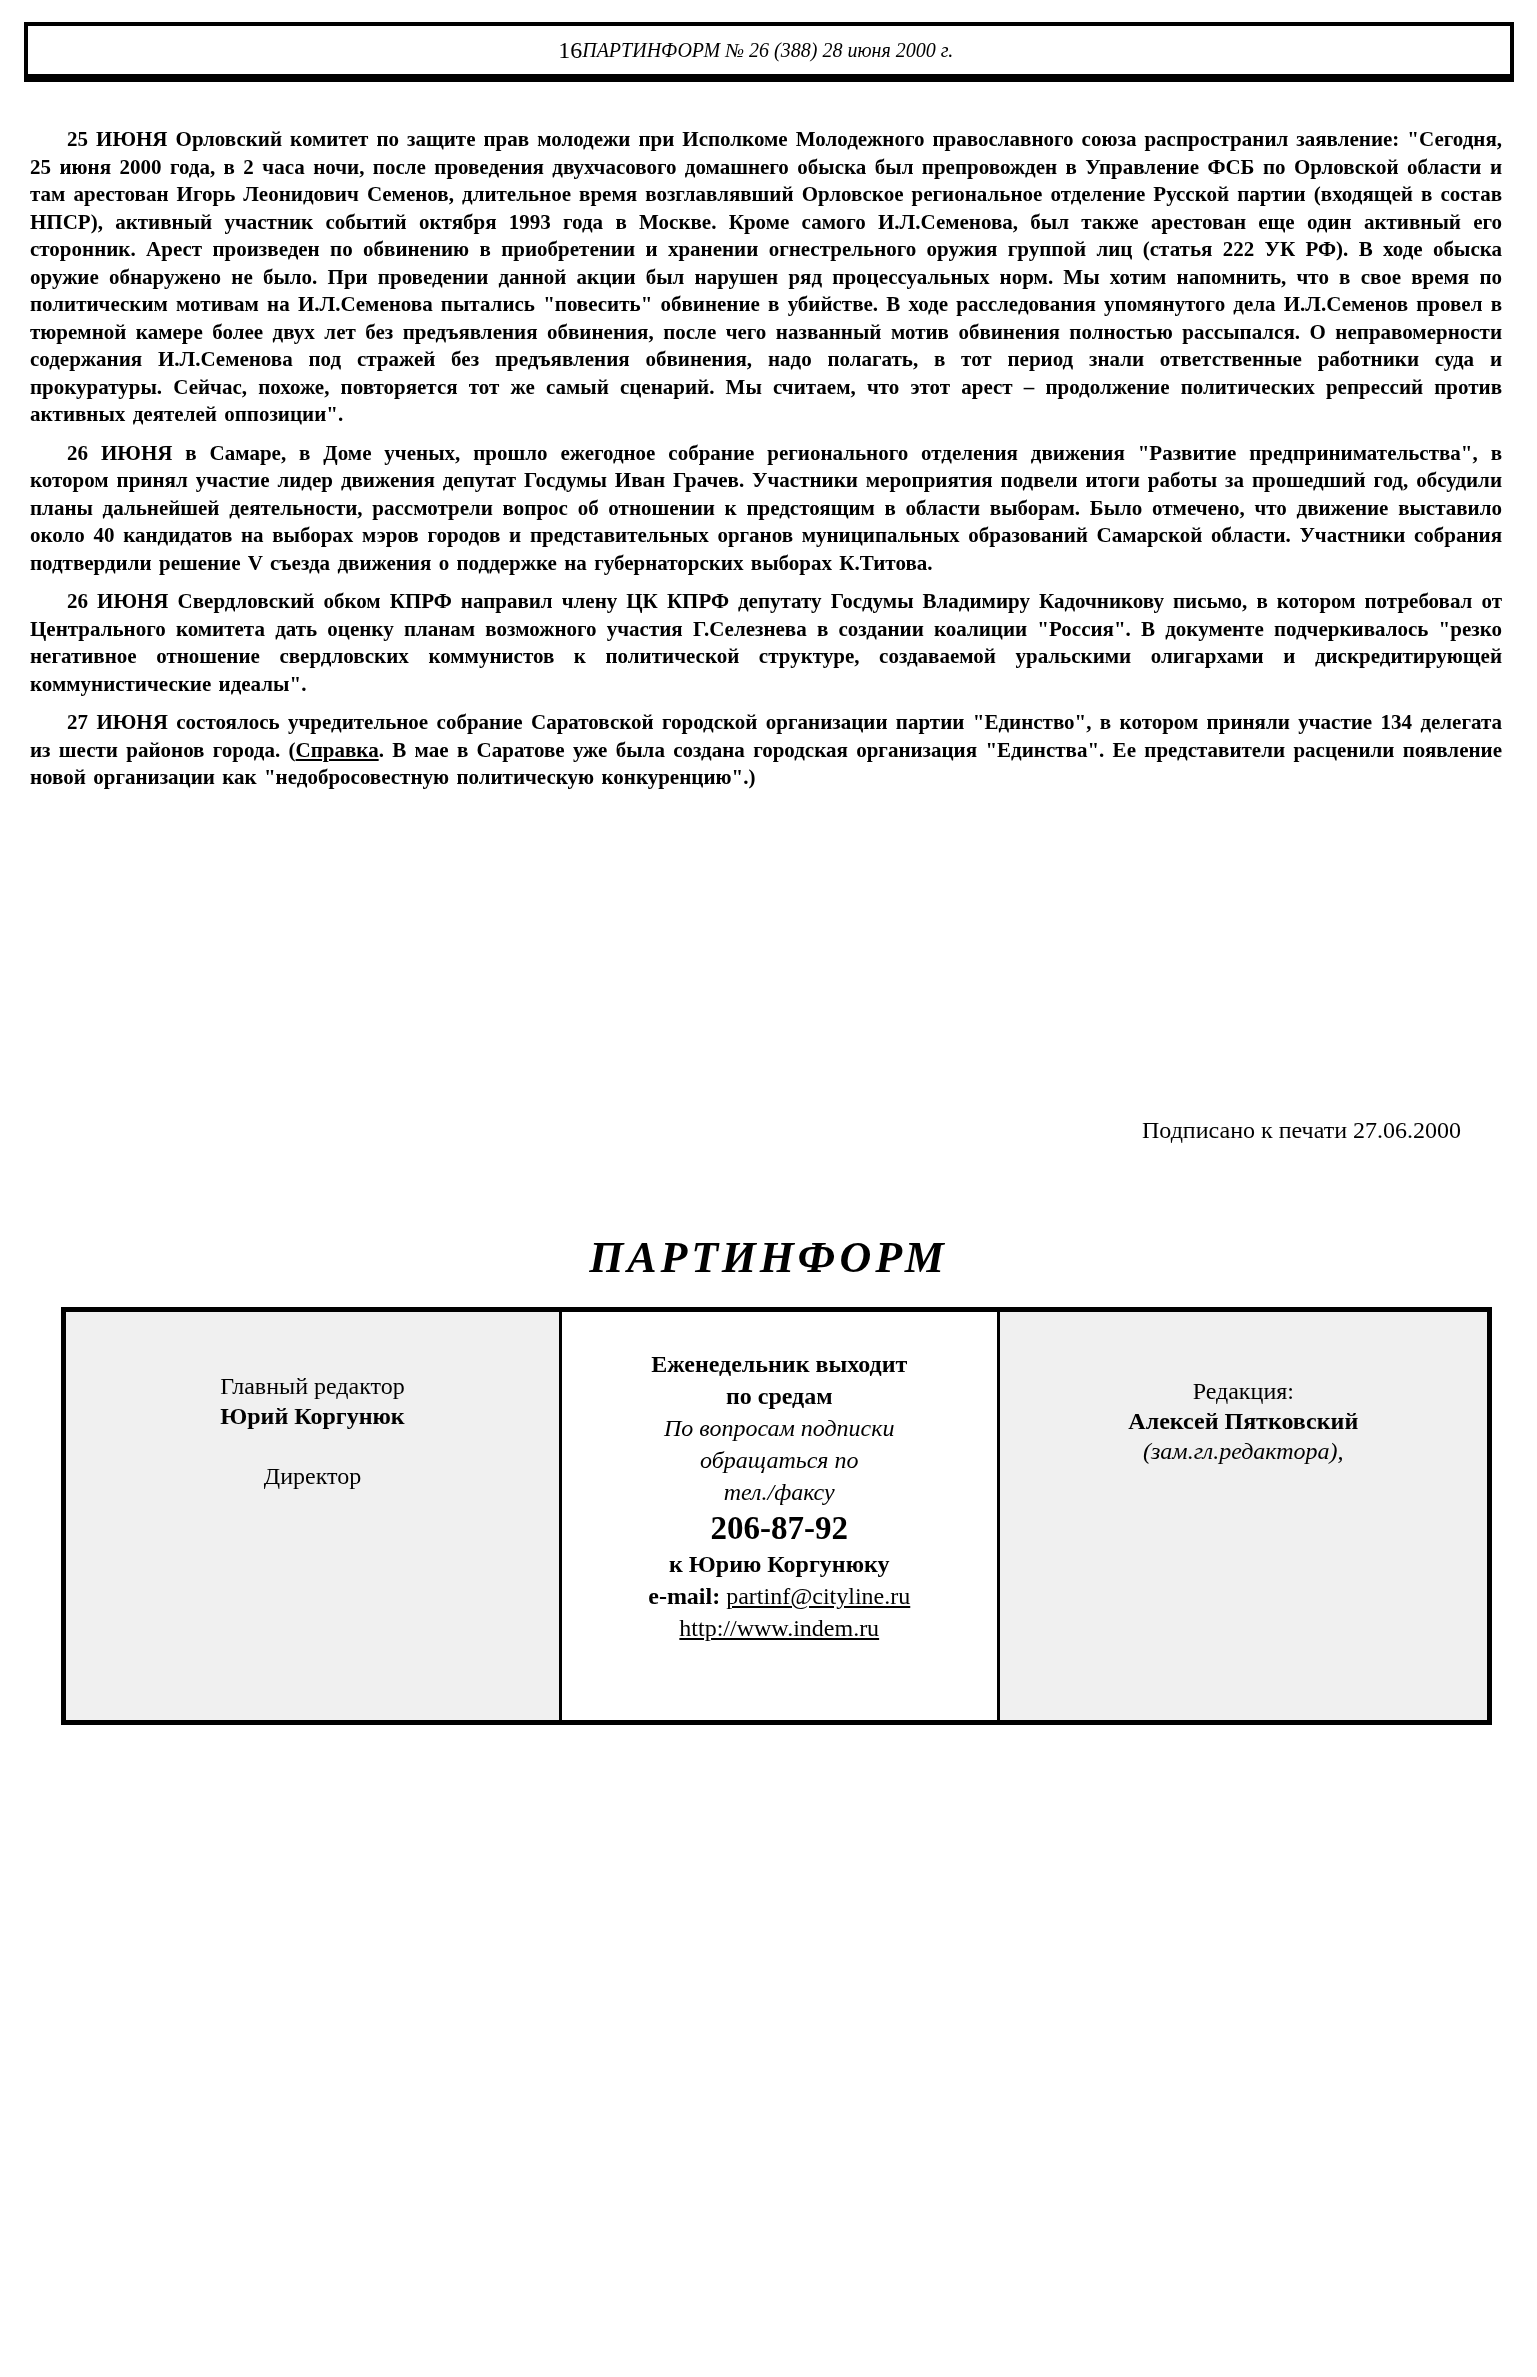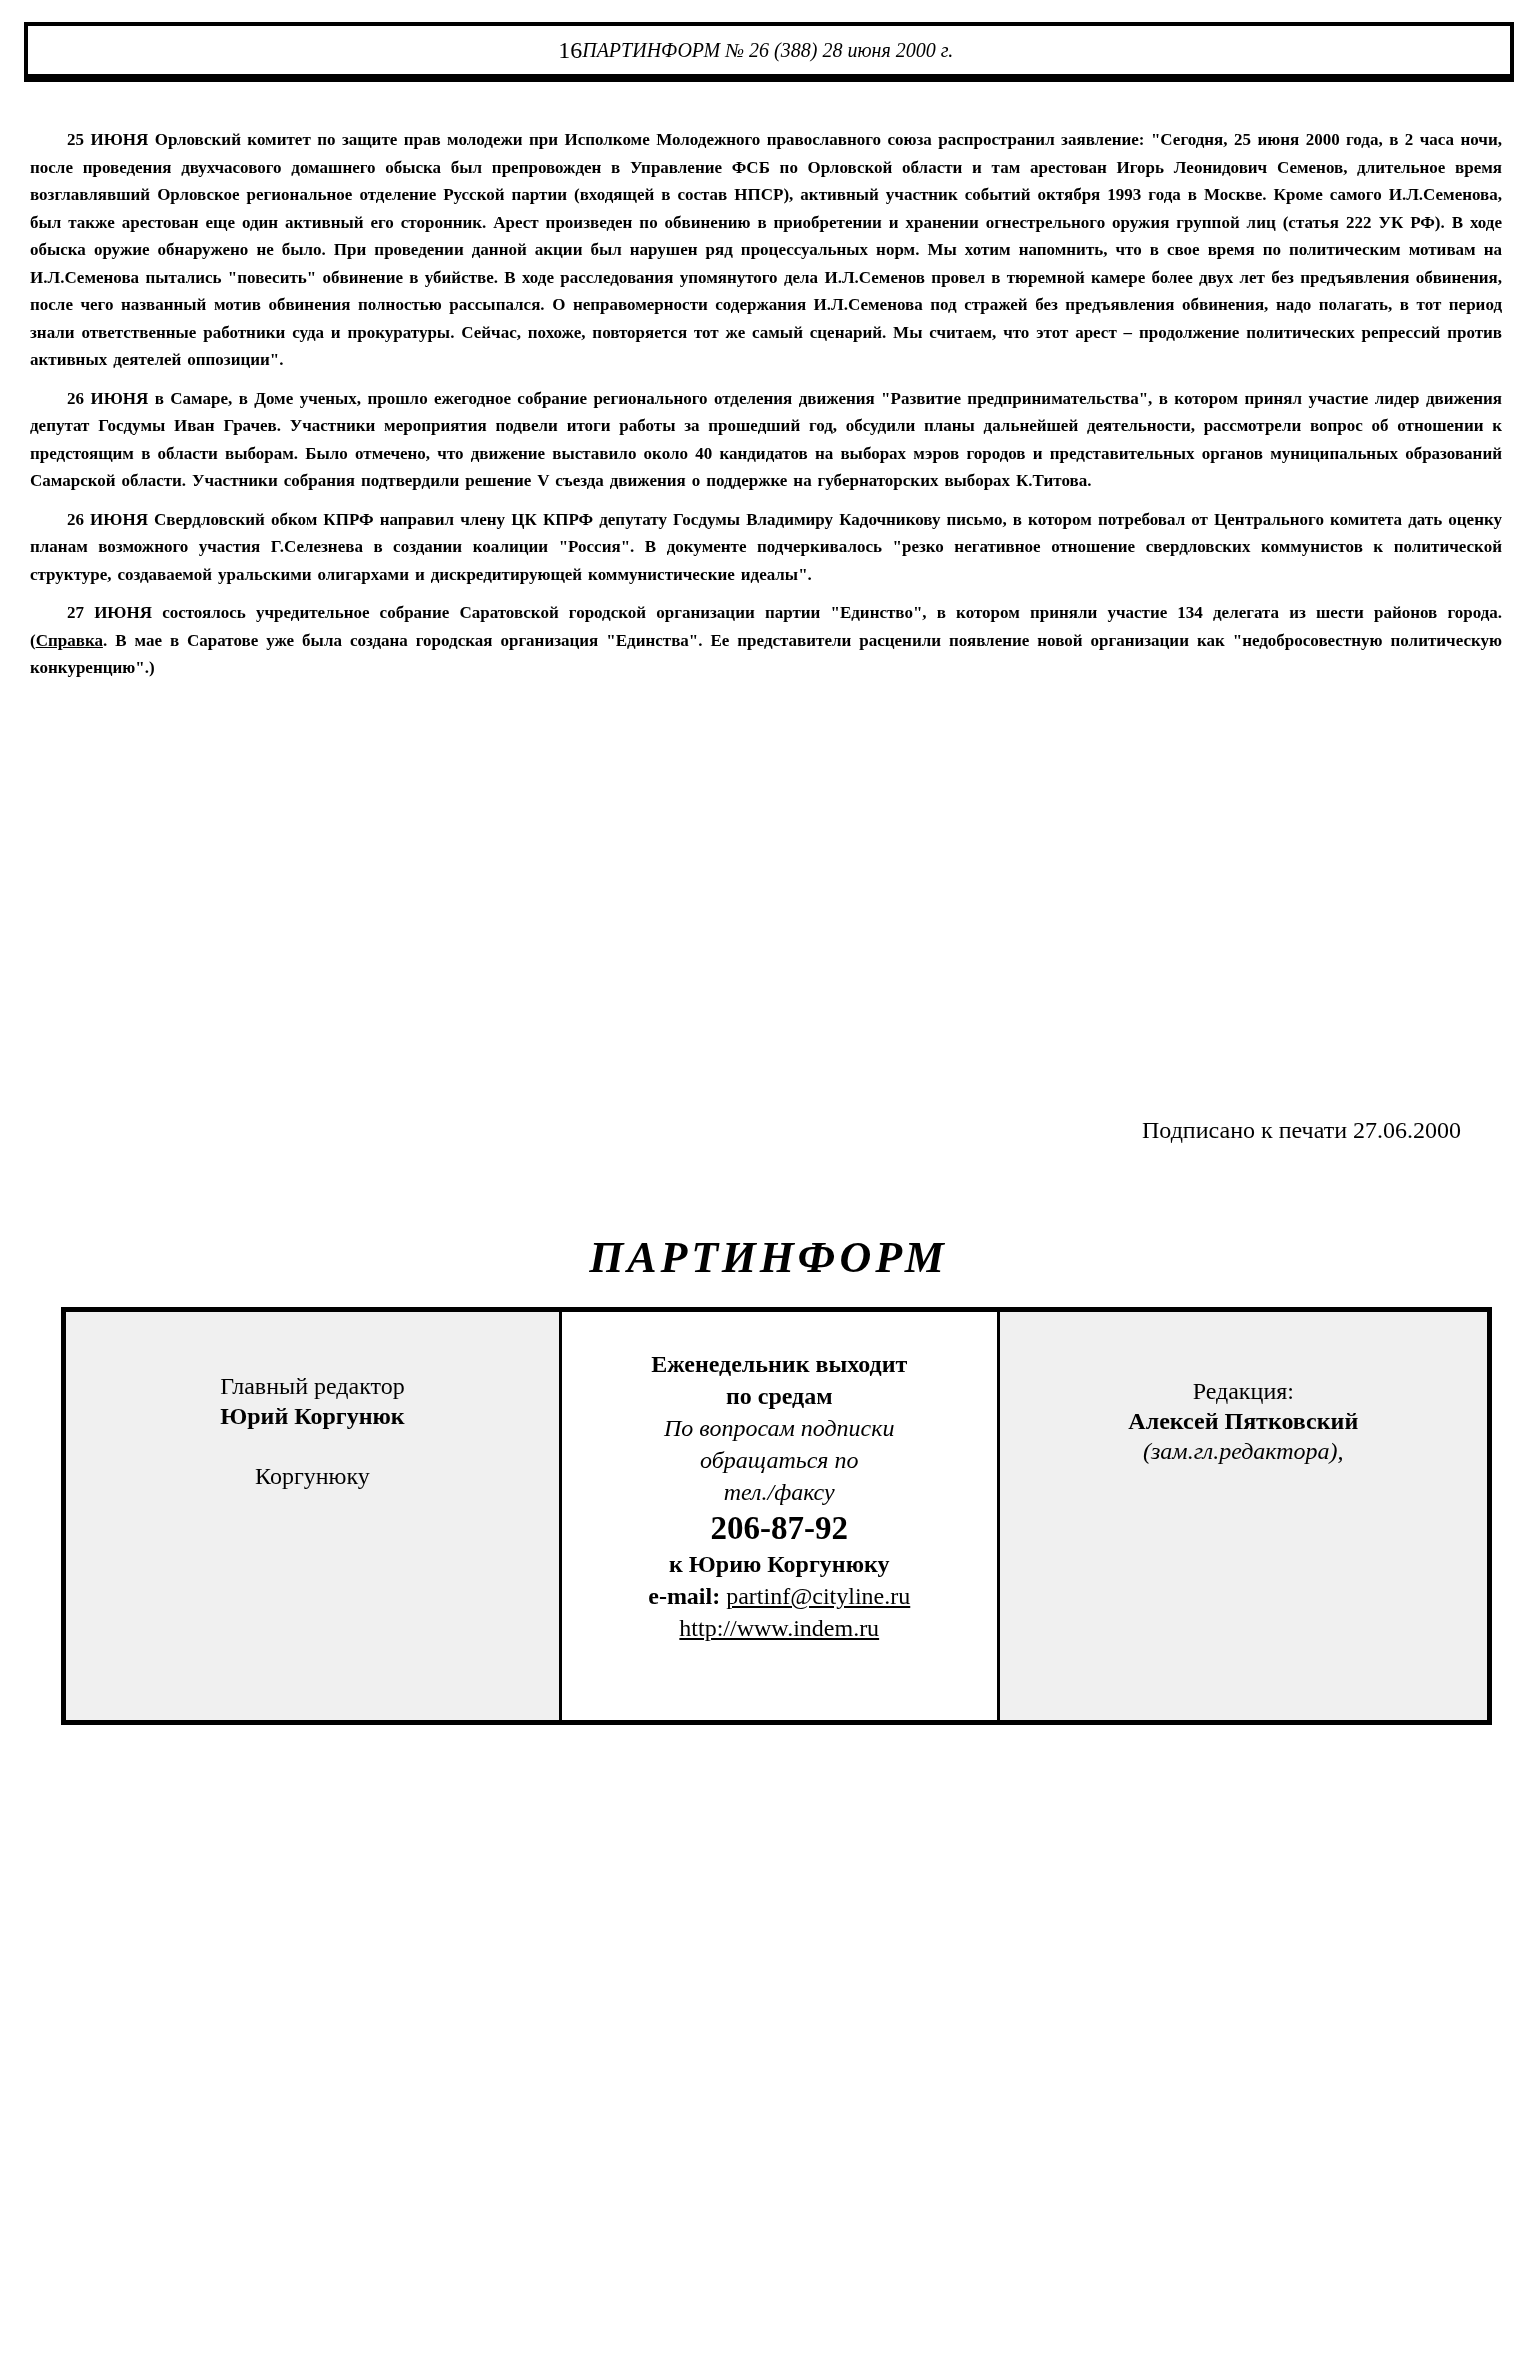--- a/index.html
+++ b/index.html
@@ -22,21 +22,21 @@
     background:#fff;
   }
   .page-number{font-size:24px;line-height:1;}
   .header-title{font-size:20px;font-style:italic;line-height:1;white-space:nowrap;}
   
   .content{
     position:absolute;left:30px;top:126px;width:1472px;
   }
   .content p{
     margin:0 0 11px 0;
-    font-size:17px;line-height:27.5px;
+    font-size:21px;line-height:27.5px;
     font-weight:bold;
     text-align:justify;
     text-indent:37px;
     word-spacing:0.10em;
   }
   .spravka{
     text-decoration:underline;
   }
   
   .signoff{
@@ -108,21 +108,21 @@
   <div class="signoff">Подписано к печати  27.06.2000</div>
 
   <div class="masthead">ПАРТИНФОРМ</div>
 
   <div class="imprint">
 
     <div class="cell cell-left">
       <div>Главный редактор</div>
       <div class="bold">Юрий Коргунюк</div>
       <div class="spacer"></div>
-      <div>Коргунюку</div>
+      <div>Директор</div>
     </div>
 
     <div class="cell cell-mid">
       <div class="bold">Еженедельник выходит</div>
       <div class="bold">по средам</div>
       <div class="italic">По вопросам подписки</div>
       <div class="italic">обращаться по</div>
       <div class="italic">тел./факсу</div>
       <div class="phone">206-87-92</div>
       <div class="bold">к Юрию Коргунюку</div>

